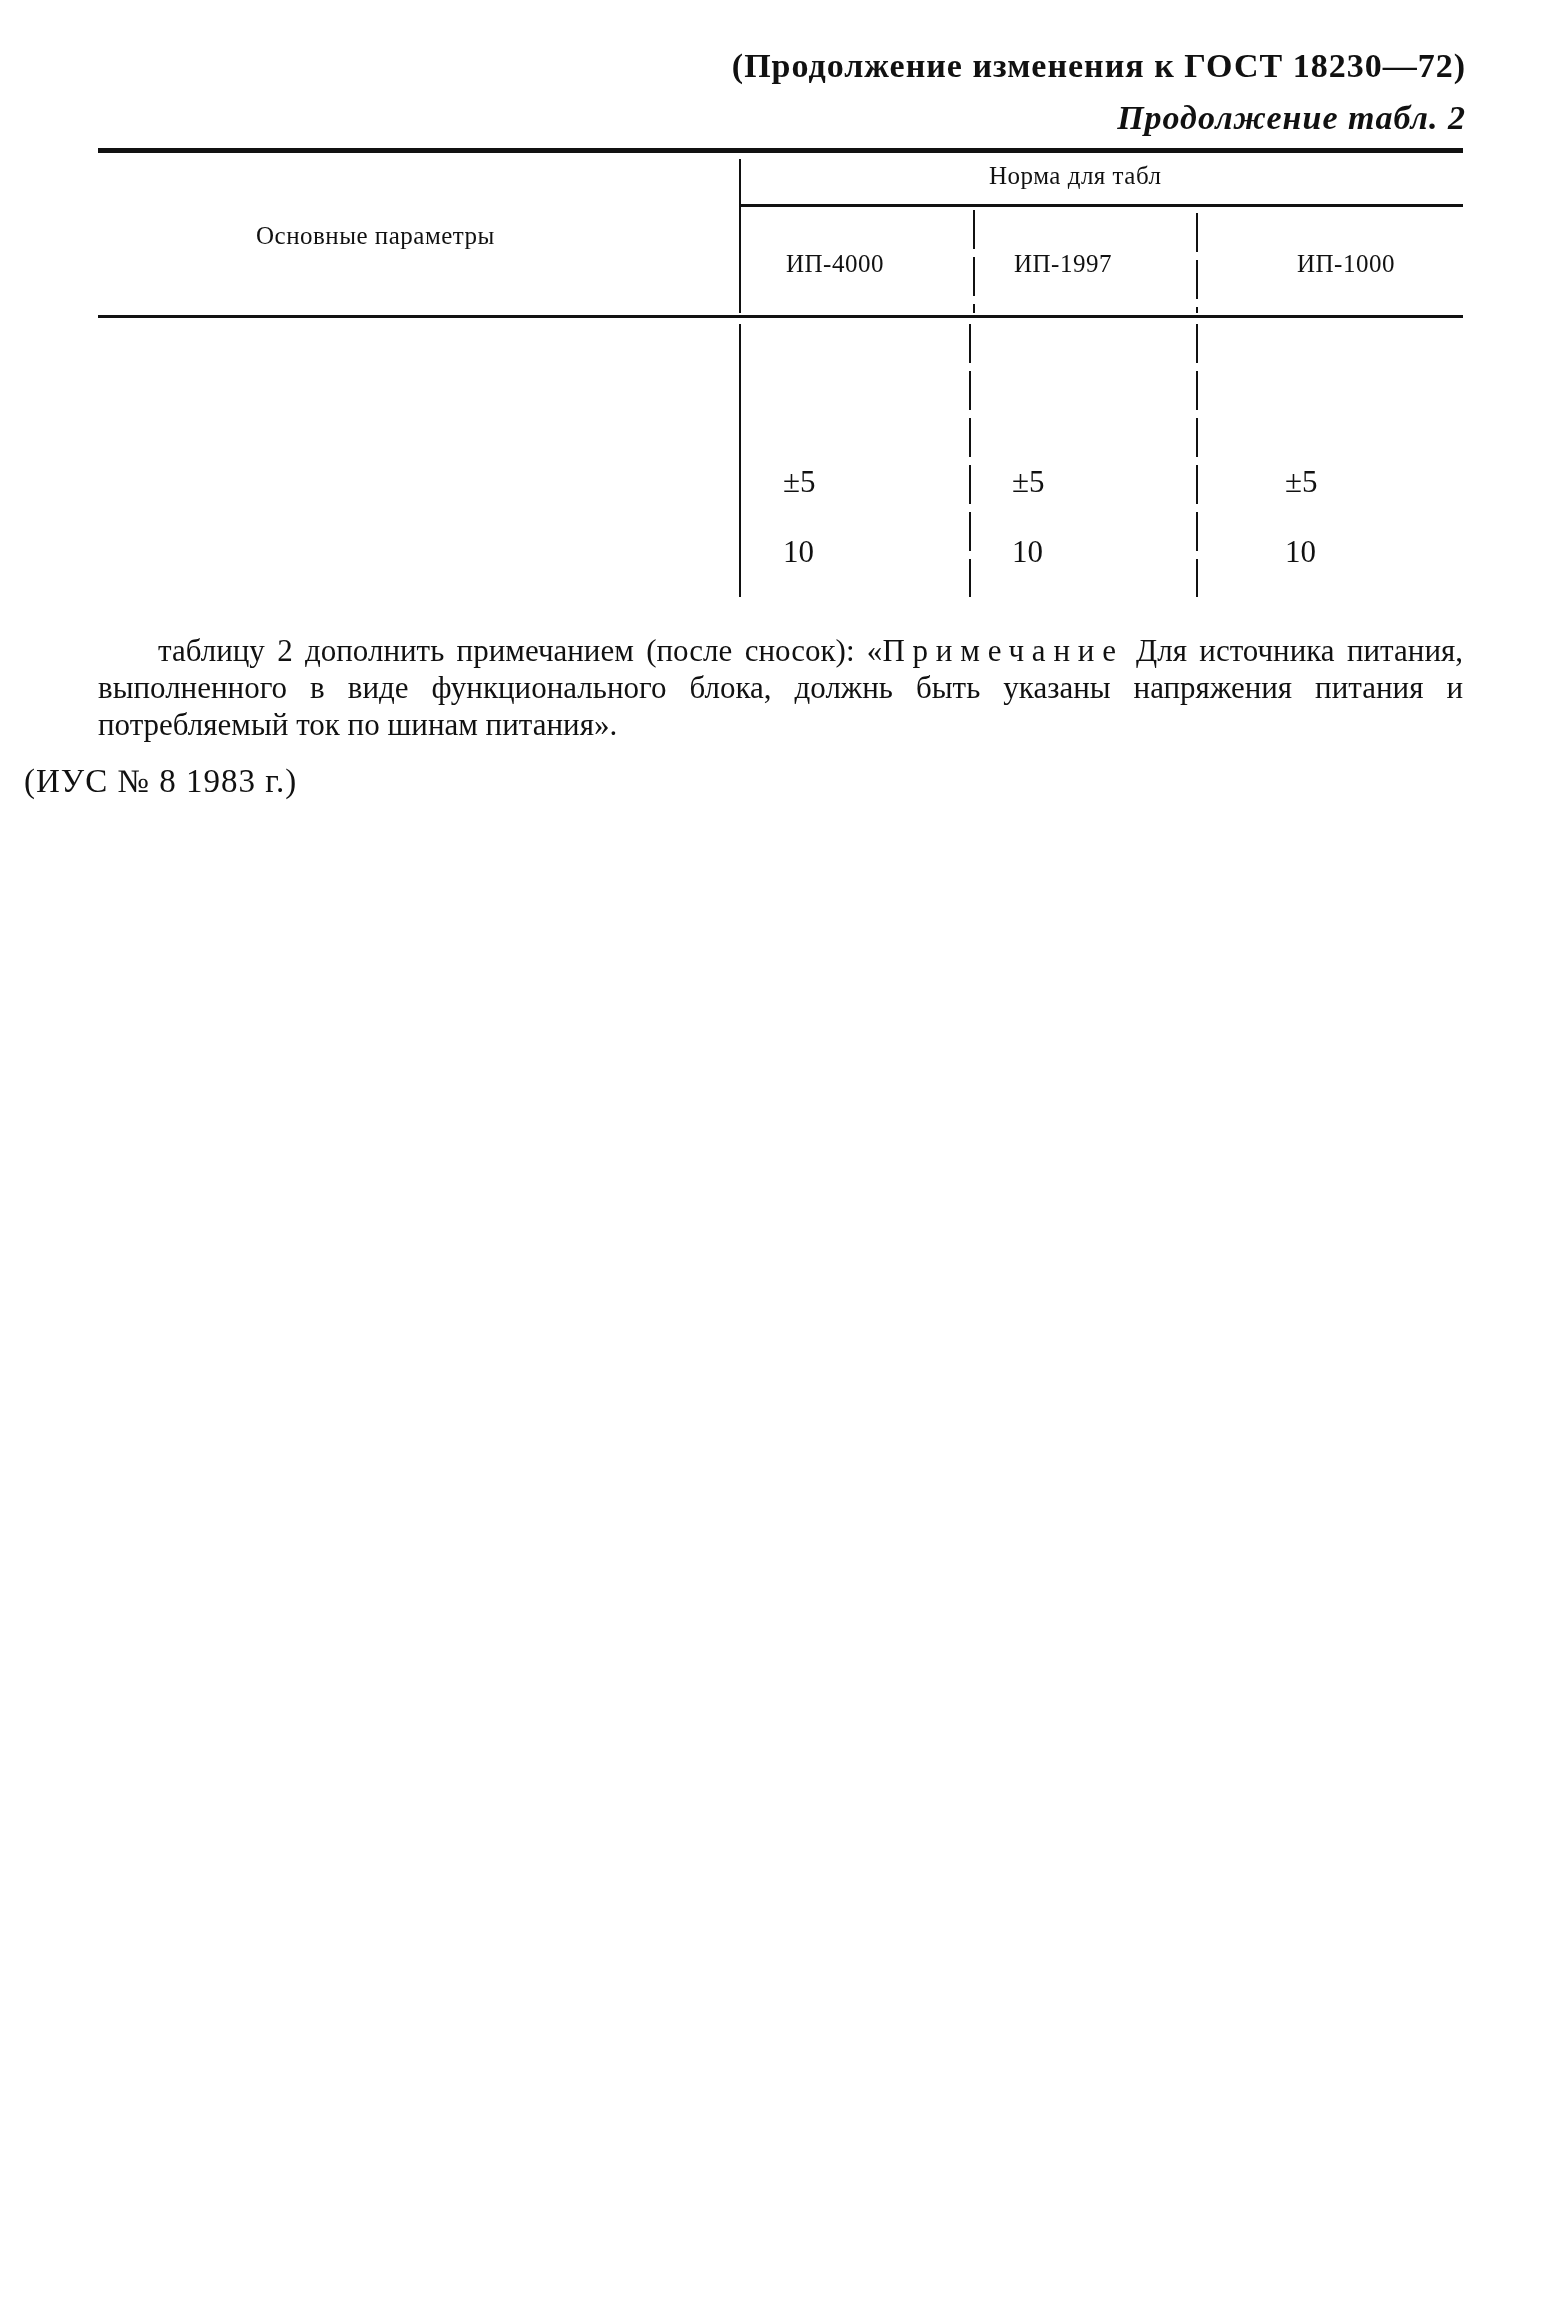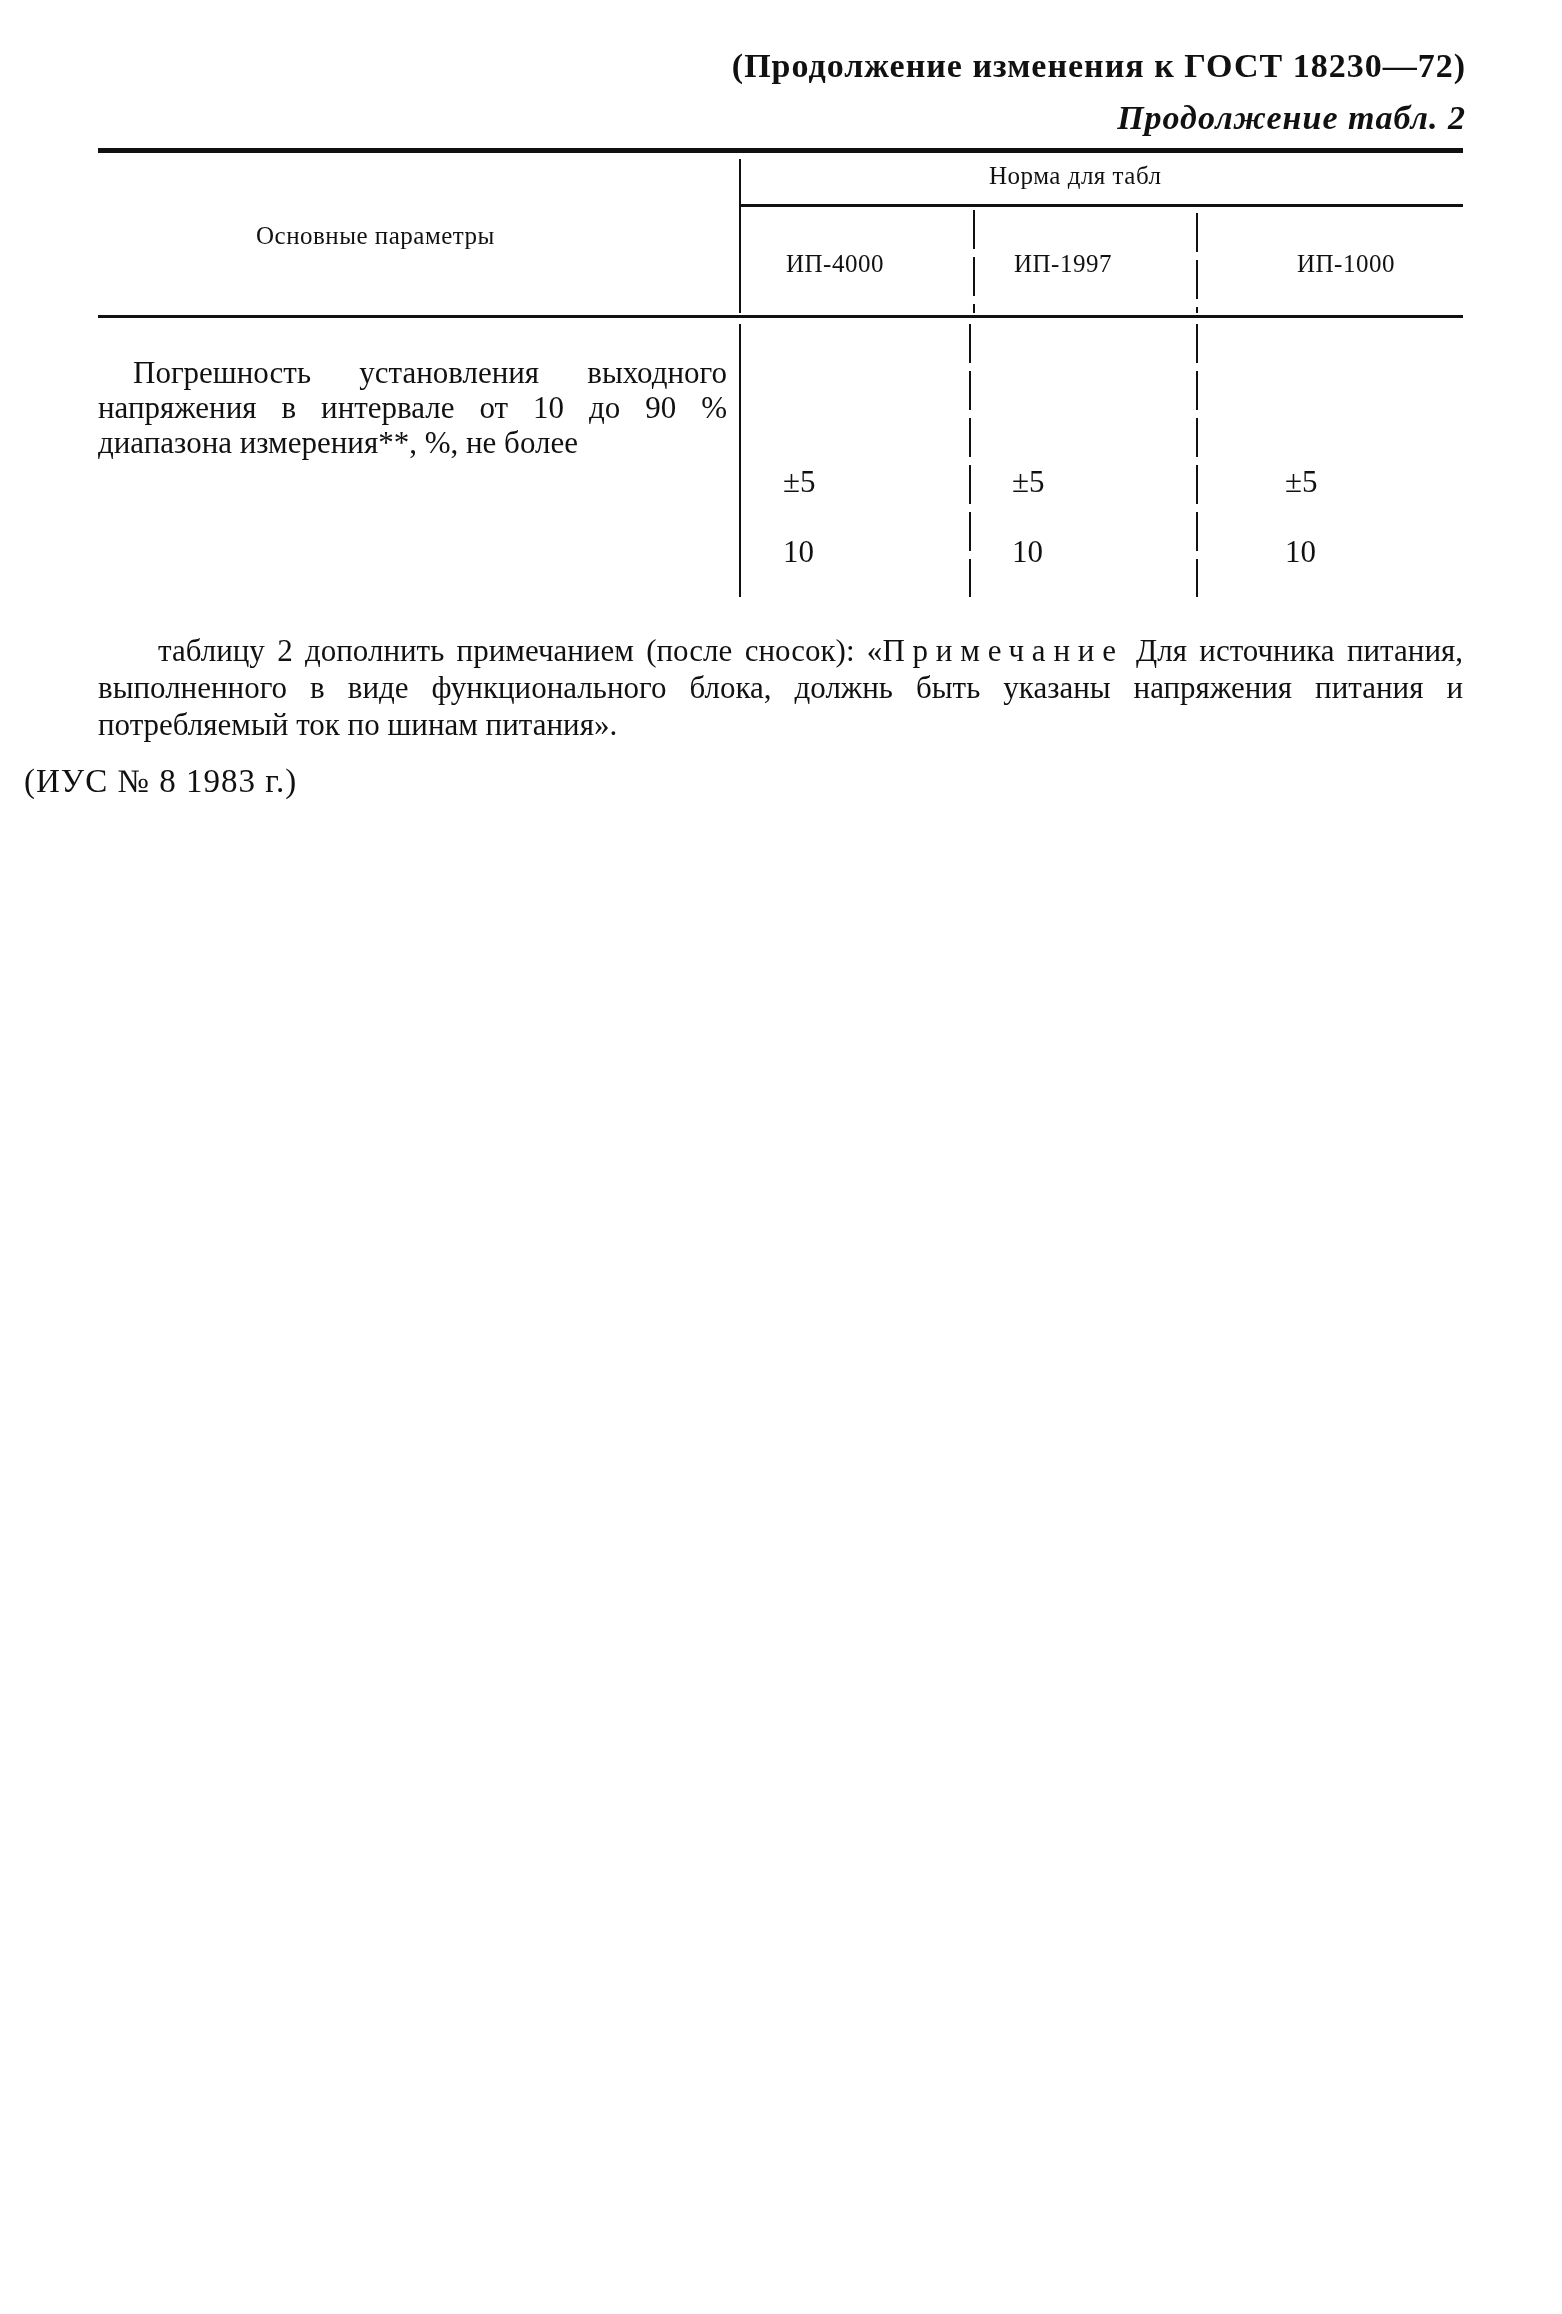--- a/index.html
+++ b/index.html
@@ -130,21 +130,20 @@
   <div class="vline" style="left:739px; top:324px; height:273px;"></div>
   <div class="vline dashed" style="left:969px; top:324px; height:273px;"></div>
   <div class="vline dashed" style="left:1196px; top:324px; height:273px;"></div>
 
   <div class="hdr-text" style="left:256px; top:222px;">Основные параметры</div>
   <div class="hdr-text" style="left:989px; top:162px;">Норма для табл</div>
   <div class="hdr-text" style="left:786px; top:250px;">ИП-4000</div>
   <div class="hdr-text" style="left:1014px; top:250px;">ИП-1997</div>
   <div class="hdr-text" style="left:1297px; top:250px;">ИП-1000</div>
 
-  <div class="param" style="top:355px;"><span class="indent"></span><span>Погрешность установления выходного напряжения в интервале от 10 до 90 % диапазона измерения**, %, не более</span></div>
   <div class="cell" style="left:783px; top:464px;">±5</div>
   <div class="cell" style="left:1012px; top:464px;">±5</div>
   <div class="cell" style="left:1285px; top:464px;">±5</div>
 
   <div class="cell" style="left:783px; top:534px;">10</div>
   <div class="cell" style="left:1012px; top:534px;">10</div>
   <div class="cell" style="left:1285px; top:534px;">10</div>
 
   <div class="note"><span class="indent"></span><span>таблицу 2 дополнить примечанием (после сносок): «</span><span class="spaced">Примечание</span><span> Для источника питания, выполненного в виде функционального блока, должнь быть указаны напряжения питания и потребляемый ток по шинам питания».</span></div>
 

